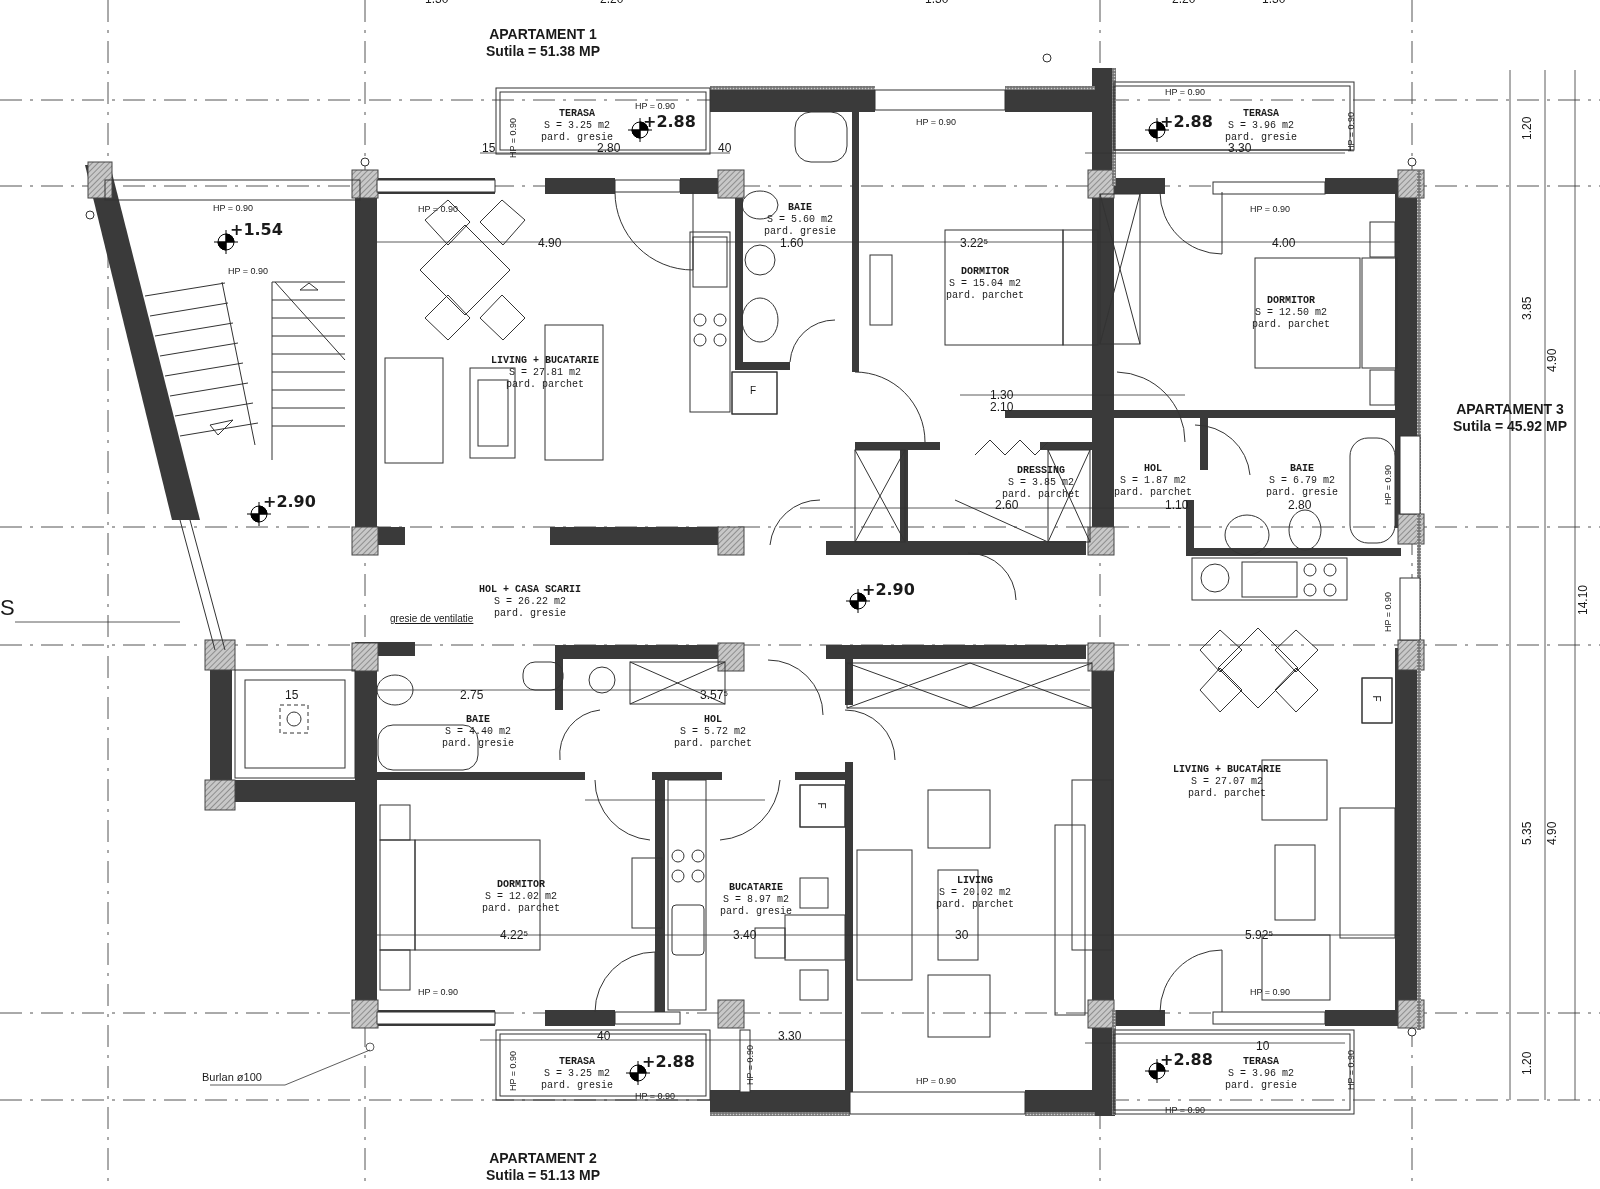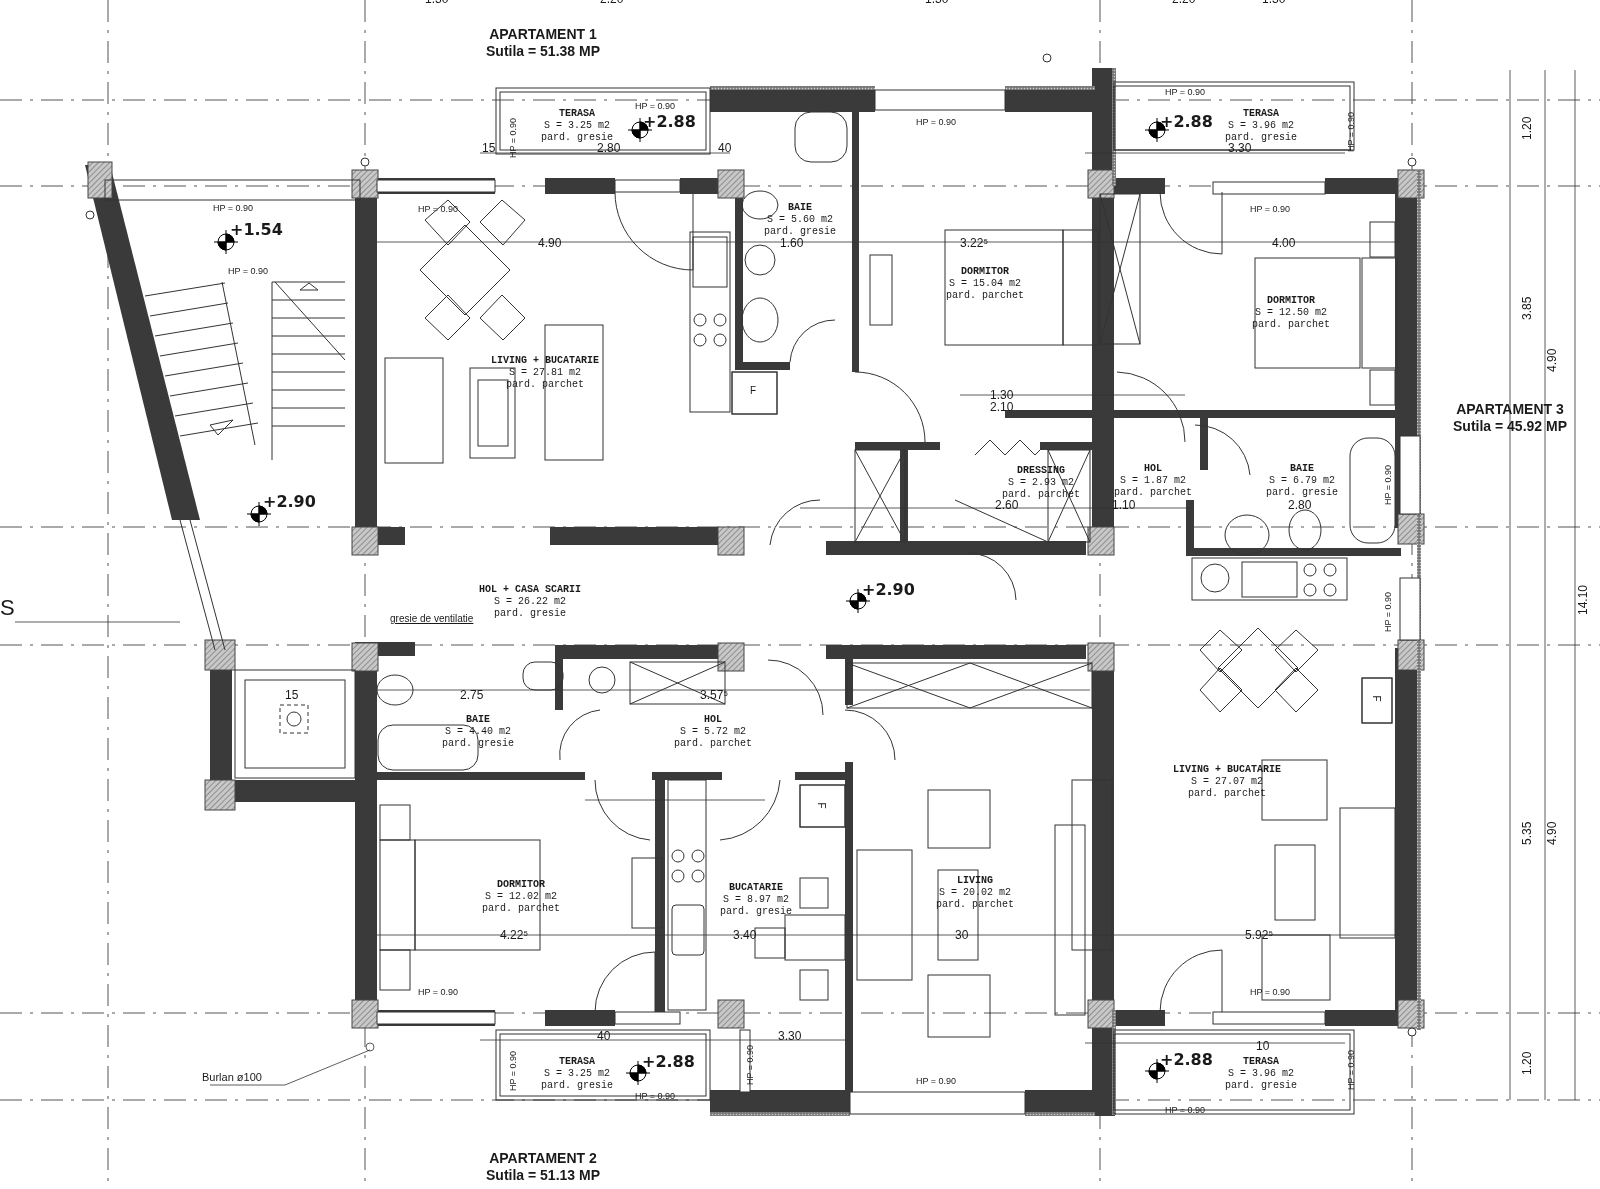--- a/index.html
+++ b/index.html
@@ -445,21 +445,21 @@
     <span class="area">S = 15.04 m2</span>
     <span class="floor">pard. parchet</span>
   </div>
 <div class="lbl room" style="left:1291px;top:295px;">
     <span class="name">DORMITOR</span>
     <span class="area">S = 12.50 m2</span>
     <span class="floor">pard. parchet</span>
   </div>
 <div class="lbl room" style="left:1000px;top:465px;margin-left:41px;">
     <span class="name">DRESSING</span>
-    <span class="area">S = 2.93 m2</span>
+    <span class="area">S = 3.85 m2</span>
     <span class="floor">pard. parchet</span>
   </div>
 <div class="lbl room" style="left:1153px;top:463px;">
     <span class="name">HOL</span>
     <span class="area">S = 1.87 m2</span>
     <span class="floor">pard. parchet</span>
   </div>
 <div class="lbl room" style="left:1302px;top:463px;">
     <span class="name">BAIE</span>
     <span class="area">S = 6.79 m2</span>
@@ -556,21 +556,21 @@
 <div class="dim" style="left:482px;top:141px;">15</div>
 <div class="dim" style="left:718px;top:141px;">40</div>
 <div class="dim" style="left:1228px;top:141px;">3.30</div>
 <div class="dim" style="left:538px;top:236px;">4.90</div>
 <div class="dim" style="left:780px;top:236px;">1.60</div>
 <div class="dim" style="left:960px;top:236px;">3.22⁵</div>
 <div class="dim" style="left:1272px;top:236px;text-align:right;">4.00</div>
 <div class="dim" style="left:990px;top:388px;">1.30</div>
 <div class="dim" style="left:990px;top:400px;">2.10</div>
 <div class="dim" style="left:985px;top:498px;margin-left:10px;">2.60</div>
-<div class="dim" style="left:1112px;top:498px;">1.10</div>
+<div class="dim" style="left:1165px;top:498px;">1.10</div>
 <div class="dim" style="left:1288px;top:498px;">2.80</div>
 <div class="dim" style="left:460px;top:688px;">2.75</div>
 <div class="dim" style="left:700px;top:688px;">3.57⁵</div>
 <div class="dim" style="left:285px;top:688px;">15</div>
 <div class="dim" style="left:500px;top:928px;">4.22⁵</div>
 <div class="dim" style="left:733px;top:928px;">3.40</div>
 <div class="dim" style="left:955px;top:928px;">30</div>
 <div class="dim" style="left:1245px;top:928px;">5.92⁵</div>
 <div class="dim" style="left:597px;top:1029px;">40</div>
 <div class="dim" style="left:778px;top:1029px;">3.30</div>

